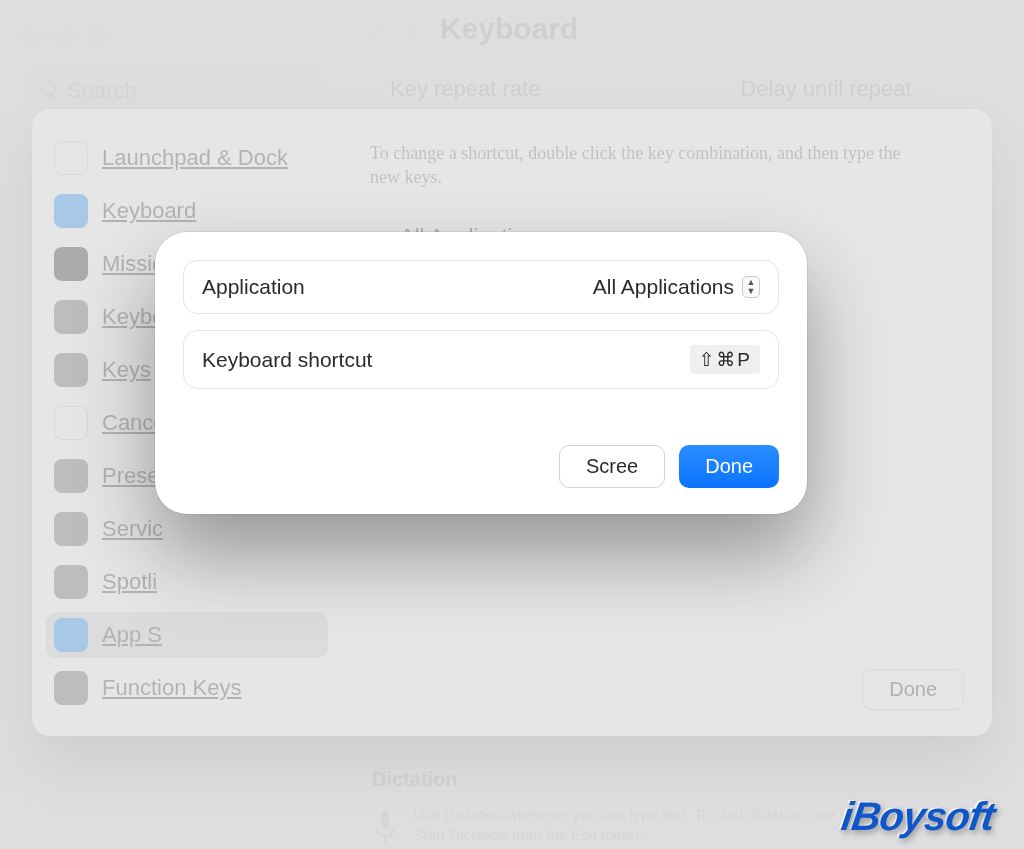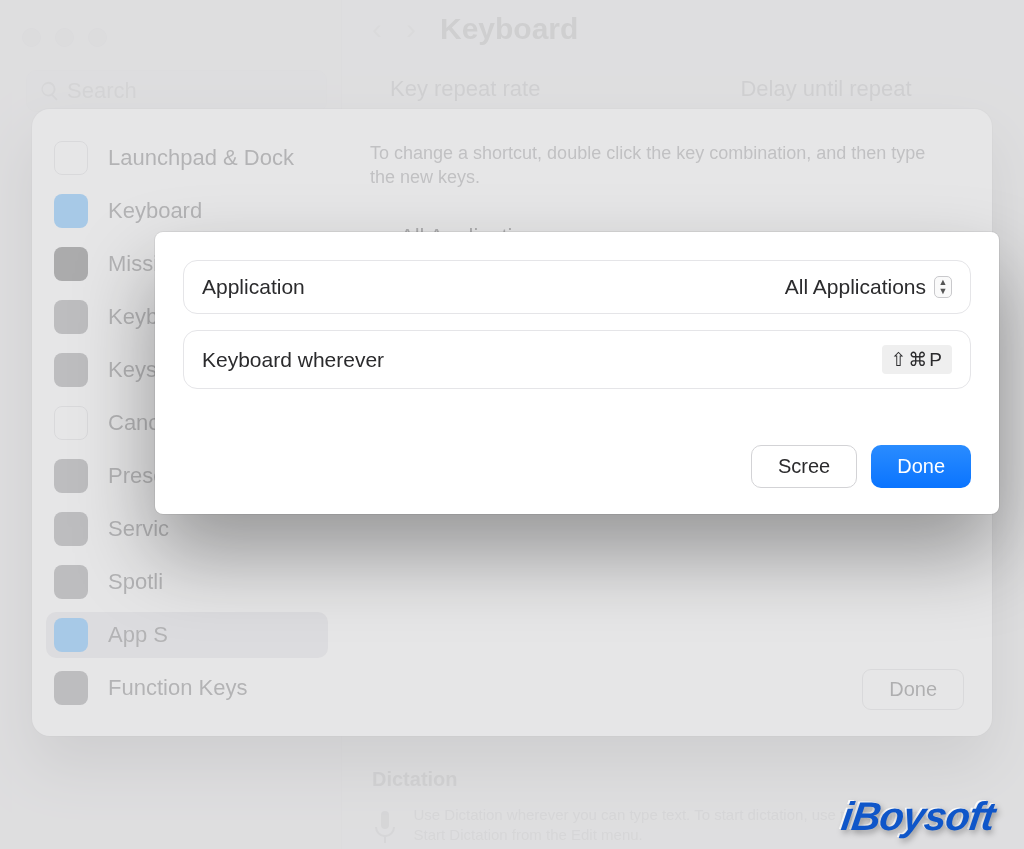--- a/index.html
+++ b/index.html
@@ -60,28 +60,29 @@
     margin-bottom:20px;
     color:#8a8a8e;
   }
   .search-wrap svg{width:22px;height:22px;flex:none;margin-right:6px;fill:#8a8a8e;}
   .search-wrap input{
     border:none;background:transparent;outline:none;
     font-size:22px;color:#8a8a8e;width:100%;
   }
   .side-item{
     display:flex;align-items:center;
-    gap:20px;
+    gap:14px;
     padding:6px 8px;
     border-radius:10px;
     font-size:22px;
     color:#3d3d3f;
     margin-bottom:7px;
     white-space:nowrap;
     overflow:hidden;
+    text-decoration:underline;
   }
   .side-item.selected{background:#dcdbe0;}
   .side-icon{
     width:34px;height:34px;border-radius:8px;
     display:flex;align-items:center;justify-content:center;
     flex:none;font-size:18px;color:white;
   }
   
   .content{
     flex:1;
@@ -115,39 +116,39 @@
     z-index:10;
     overflow:hidden;
   }
   .sheet-side{
     width:310px;padding:26px 14px;overflow:hidden;
   }
   .sheet-side .side-item{font-size:22px;color:#4a4a4c;}
   .sheet-content{
     flex:1;padding:32px 28px;position:relative;
   }
-  .helper-text{color:#7a7a7d;font-size:18px;line-height:1.35;max-width:560px;}
+  .helper-text{color:#7a7a7d;font-size:18px;line-height:1.35;max-width:560px;font-family:Liberation Serif, serif;}
   .app-row{
     margin-top:34px;display:flex;align-items:center;gap:24px;
     font-size:22px;color:#3a3a3c;
   }
   .disclose{font-size:18px;color:#8a8a8d;}
   .sheet-done{
     position:absolute;right:28px;bottom:26px;
     background:#fff;border:1px solid #d0d0d3;border-radius:9px;
     padding:8px 26px;font-size:20px;color:#3a3a3c;
   }
 
   
   .modal{
     position:absolute;
     left:155px; top:232px;
-    width:844px;
+    width:652px;
     background:#fff;
-    border-radius:8px;
+    border-radius:32px;
     box-shadow:0 40px 80px rgba(0,0,0,.35),0 0 0 1px rgba(0,0,0,.06);
     padding:28px 28px 26px 28px;
     z-index:30;
   }
   .field-group{
     border:1px solid #e5e5e8;border-radius:14px;
     background:#fff;
     margin-bottom:16px;
   }
   .field-row{
@@ -329,21 +330,21 @@
             <span>▲</span>
             <span>▼</span>
           </span>
       </span>
     </div>
   </div>
 
 
   <div class="field-group">
     <div class="field-row">
-      <span>Keyboard wherever</span>
+      <span>Keyboard shortcut</span>
       <span class="kbd-display">⇧⌘P</span>
     </div>
   </div>
 
   <div class="modal-buttons">
     <button class="btn">Scree</button>
     <button class="btn primary">Done</button>
   </div>
 </div>
 

